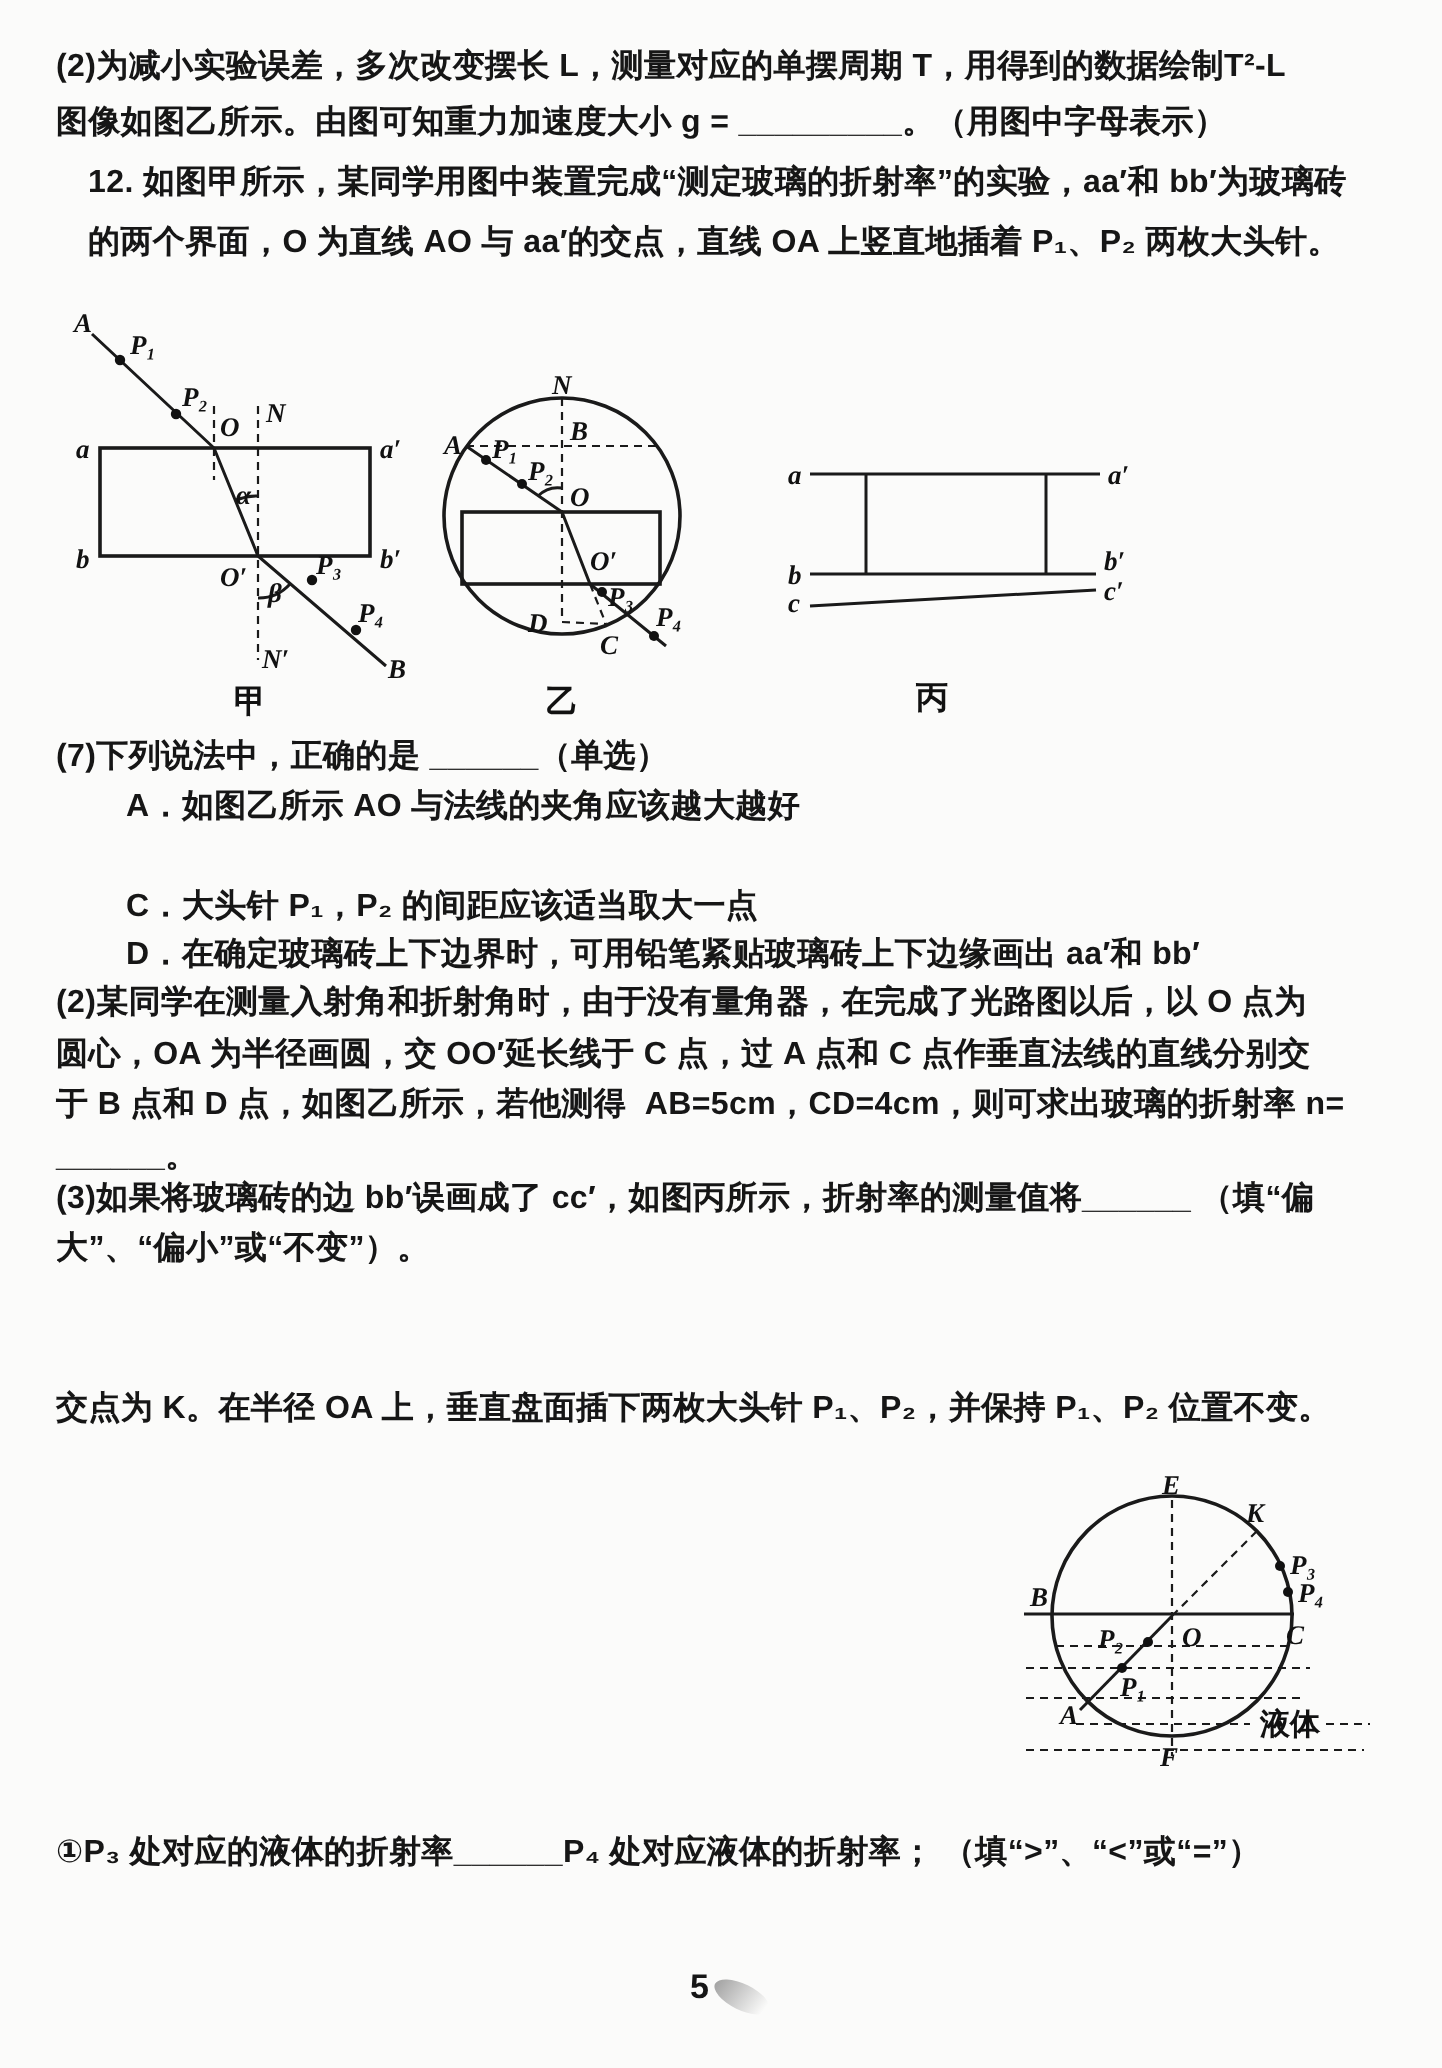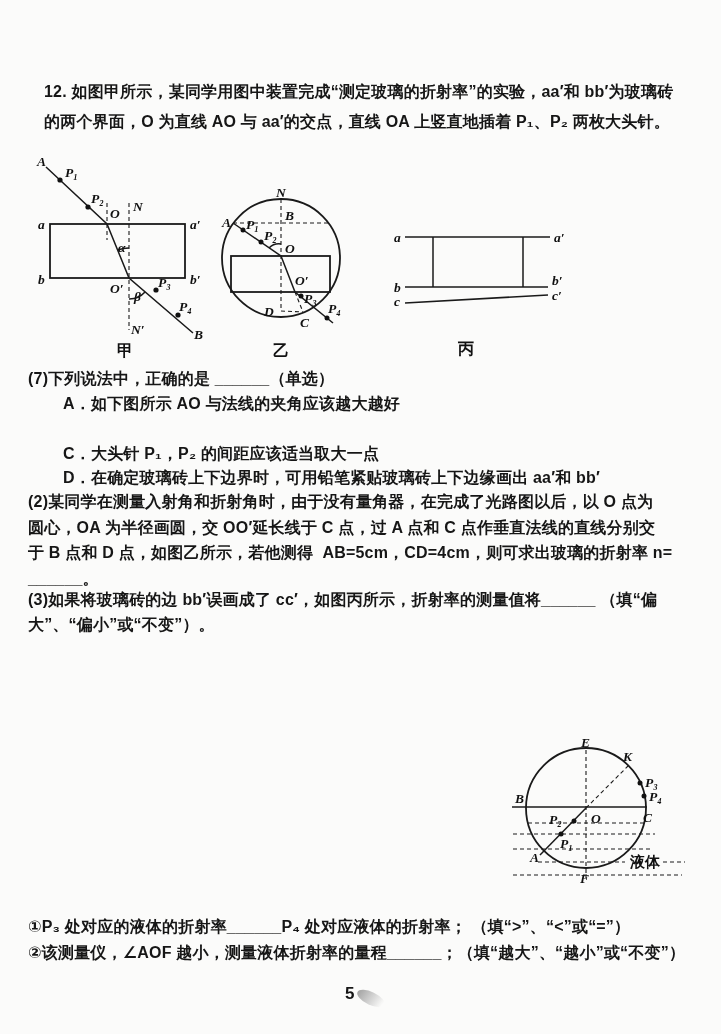--- a/index.html
+++ b/index.html
@@ -33,20 +33,22 @@
     position:absolute;left:356px;top:992px;width:30px;height:13px;
     background:linear-gradient(100deg,#6f6f6f 0%,#b5b5b5 45%,rgba(200,200,200,0) 90%);
     border-radius:50%;transform:rotate(26deg);opacity:.65;
   }
 </style>
 </head>
 <body>
 
 <div class="page">
 
+  <div class="t" style="left:28px;top:20px;line-height:28px">(2)为减小实验误差，多次改变摆长 L，测量对应的单摆周期 T，用得到的数据绘制T²-L
+图像如图乙所示。由图可知重力加速度大小 g = _________。（用图中字母表示）</div>
 
   <div class="t" style="left:44px;top:77px;line-height:30px">12. 如图甲所示，某同学用图中装置完成“测定玻璃的折射率”的实验，aa′和 bb′为玻璃砖
 的两个界面，O 为直线 AO 与 aa′的交点，直线 OA 上竖直地插着 P₁、P₂ 两枚大头针。</div>
 
   <svg class="fig" style="left:25px;top:148px" width="195" height="215" viewBox="0 0 195 215">
     <rect x="25" y="76" width="135" height="54"></rect>
     <polyline points="21,19 82,76 104,130 168,185"></polyline>
     <line class="dash" x1="82" y1="55" x2="82" y2="92"></line>
     <line class="dash" x1="104" y1="55" x2="104" y2="182"></line>
     <path d="M 104 100 A 30 30 0 0 0 93 102"></path>
@@ -110,32 +112,33 @@
     <text x="4" y="32">a</text>
     <text x="164" y="32">a′</text>
     <text x="4" y="82">b</text>
     <text x="162" y="75">b′</text>
     <text x="4" y="96">c</text>
     <text x="162" y="90">c′</text>
     <text class="cjk" x="68" y="144">丙</text>
   </svg>
 
   <div class="t" style="left:28px;top:366px">(7)下列说法中，正确的是 ______（单选）</div>
-  <div class="t" style="left:63px;top:391px">A．如下图所示 AO 与法线的夹角应该越大越好</div>
+  <div class="t" style="left:63px;top:391px">A．如图乙所示 AO 与法线的夹角应该越大越好</div>
   <div class="t" style="left:63px;top:441px">C．大头针 P₁，P₂ 的间距应该适当取大一点</div>
   <div class="t" style="left:63px;top:465px">D．在确定玻璃砖上下边界时，可用铅笔紧贴玻璃砖上下边缘画出 aa′和 bb′</div>
 
   <div class="t" style="left:28px;top:489px;line-height:25.5px">(2)某同学在测量入射角和折射角时，由于没有量角器，在完成了光路图以后，以 O 点为
 圆心，OA 为半径画圆，交 OO′延长线于 C 点，过 A 点和 C 点作垂直法线的直线分别交
 于 B 点和 D 点，如图乙所示，若他测得  AB=5cm，CD=4cm，则可求出玻璃的折射率 n=
 ______。</div>
 
   <div class="t" style="left:28px;top:587px">(3)如果将玻璃砖的边 bb′误画成了 cc′，如图丙所示，折射率的测量值将______ （填“偏
 大”、“偏小”或“不变”）。</div>
 
+  <div class="t" style="left:28px;top:692px">交点为 K。在半径 OA 上，垂直盘面插下两枚大头针 P₁、P₂，并保持 P₁、P₂ 位置不变。</div>
 
   <svg class="fig" style="left:505px;top:735px" width="185" height="155" viewBox="0 0 185 155">
     <circle class="outline" cx="81" cy="73" r="60"></circle>
     <line x1="7" y1="72" x2="142" y2="72"></line>
     <line class="dash" x1="81" y1="15" x2="81" y2="143"></line>
     <line class="dash" x1="81" y1="73" x2="123" y2="31"></line>
     <line x1="35" y1="120" x2="81" y2="73"></line>
     <line class="dash" x1="23" y1="88" x2="139" y2="88"></line>
     <line class="dash" x1="8" y1="99" x2="150" y2="99"></line>
     <line class="dash" x1="8" y1="114" x2="148" y2="114"></line>
@@ -154,18 +157,17 @@
     <text x="138" y="87">C</text>
     <text x="86" y="88">O</text>
     <text x="44" y="89">P₂</text>
     <text x="55" y="113">P₁</text>
     <text x="25" y="127">A</text>
     <text x="75" y="148">F</text>
     <text class="cjk" x="125" y="132" style="font-size:15px">液体</text>
   </svg>
 
   <div class="t" style="left:28px;top:914px">①P₃ 处对应的液体的折射率______P₄ 处对应液体的折射率； （填“&gt;”、“&lt;”或“=”）</div>
-  <div class="t" style="left:28px;top:940px">②该测量仪，∠AOF 越小，测量液体折射率的量程______；（填“越大”、“越小”或“不变”）</div>
 
   <div class="pagenum">5</div>
   <div class="smudge"></div>
 
 </div>
 
 </body></html>

